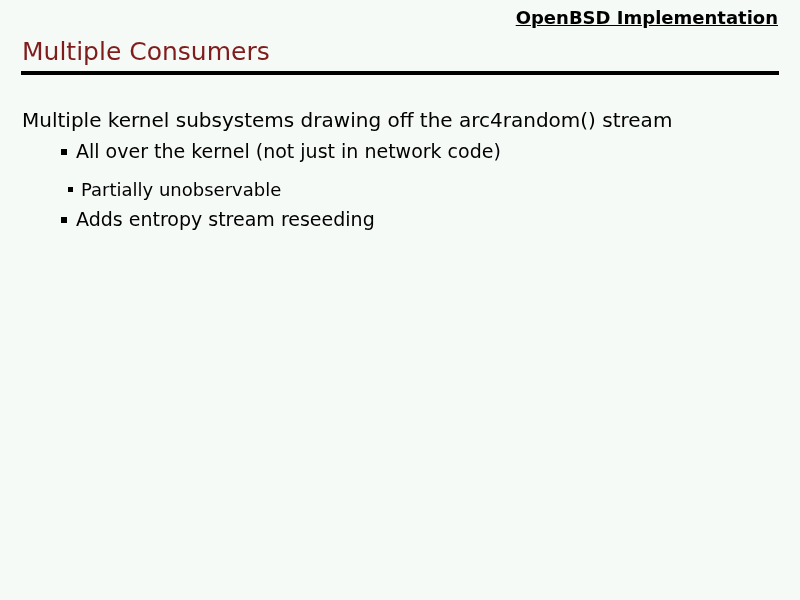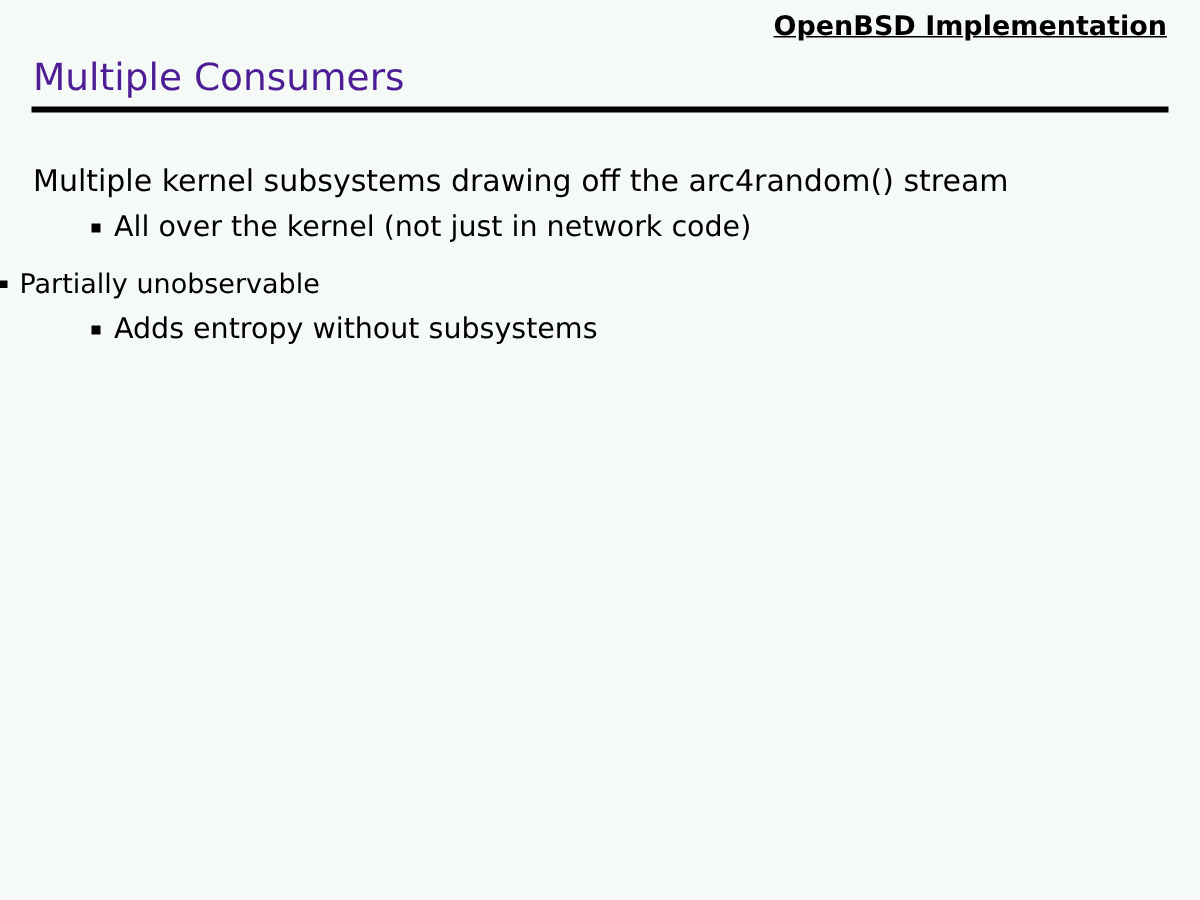--- a/index.html
+++ b/index.html
@@ -39,21 +39,21 @@
   }
 
   
   .slide-title {
     position: absolute;
     top: 36px;
     left: 22px;
     font-size: 25px;
     font-weight: normal;
     line-height: 32px;
-    color: #4c1d95;
+    color: #7f1d1d;
     white-space: nowrap;
   }
 
   .title-rule {
     position: absolute;
     top: 71px;
     left: 21px;
     width: 758px;
     height: 4px;
     background: #000000;
@@ -76,20 +76,21 @@
 
   .bullet-row.level-1 {
     padding-left: 22px;
     margin-bottom: 6px;
   }
   .bullet-row.level-2 {
     padding-left: 61px;
     margin-bottom: 6px;
   }
   .bullet-row.level-3 {
+    padding-left: 68px;
     margin-bottom: 6px;
     margin-top: 14px;
   }
 
   .bullet-marker {
     flex: 0 0 auto;
     background: #000000;
   }
   .level-1 > .bullet-marker {
     width: 0;
@@ -149,17 +150,17 @@
       <span class="bullet-text">All over the kernel (not just in network code)</span>
     </div>
 
     <div class="bullet-row level-3">
       <span class="bullet-marker"></span>
       <span class="bullet-text">Partially unobservable</span>
     </div>
 
     <div class="bullet-row level-2">
       <span class="bullet-marker"></span>
-      <span class="bullet-text">Adds entropy without subsystems</span>
+      <span class="bullet-text">Adds entropy stream reseeding</span>
     </div>
 
   </div>
 </div>
 
 </body></html>

